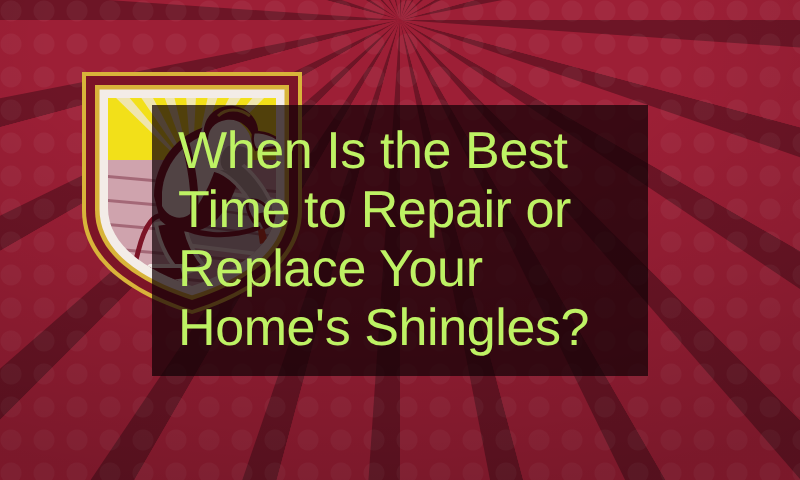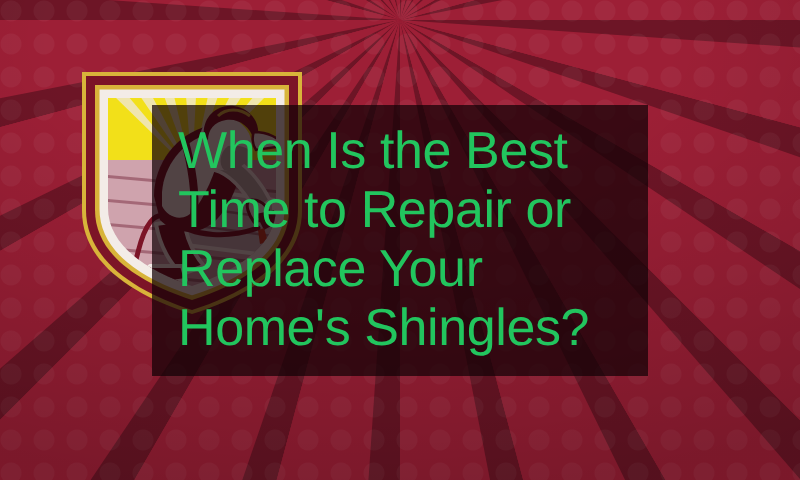--- a/index.html
+++ b/index.html
@@ -77,21 +77,21 @@
     height: 271px;
     background: rgba(18, 2, 6, 0.72);
   }
 
   
   .headline {
     position: absolute;
     left: 178px;
     top: 122px;
     width: 470px;
-    color: #22c55e;
+    color: #bef264;
     font-family: "Liberation Sans", sans-serif;
     font-size: 52px;
     line-height: 59px;
     font-weight: 400;
     letter-spacing: -0.4px;
     white-space: pre-line;
     text-rendering: geometricPrecision;
   }
 </style>
 </head>

